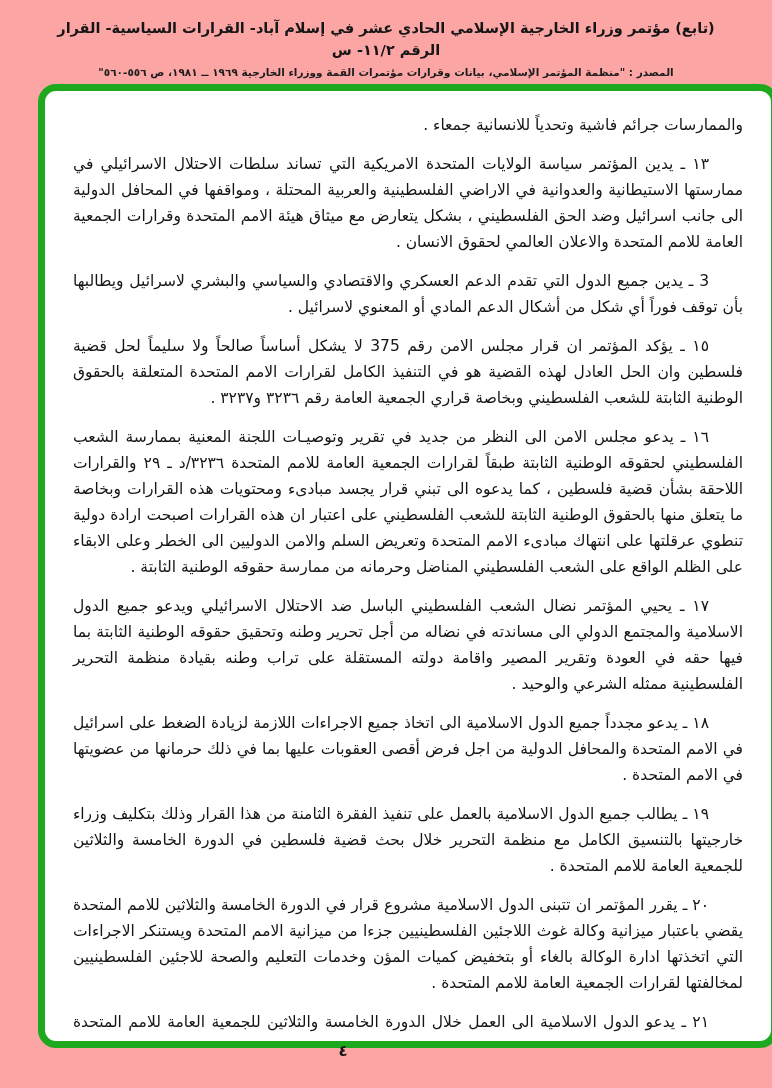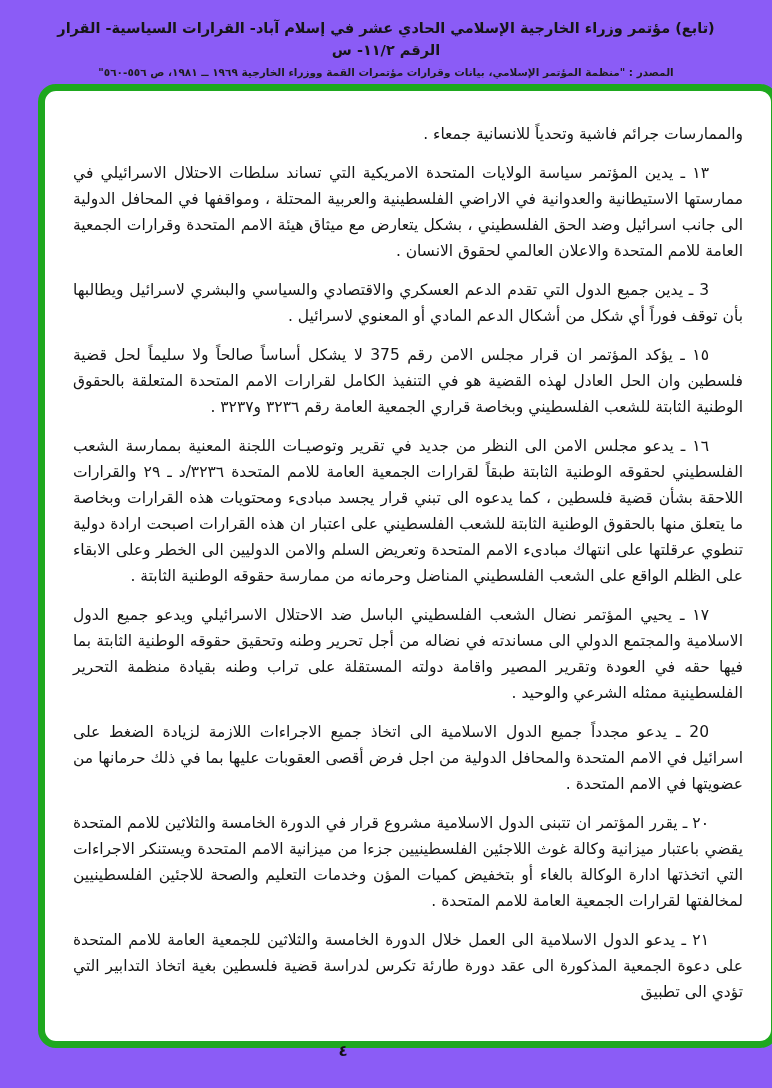--- a/index.html
+++ b/index.html
@@ -5,21 +5,21 @@
   html, body {
     margin: 0;
     padding: 0;
     background: #ffffff;
     font-family: "DejaVu Sans", sans-serif;
   }
   .page {
     position: relative;
     width: 772px;
     height: 1088px;
-    background: #8b5cf6;
+    background: #fca5a5;
     overflow: hidden;
     direction: rtl;
   }
   
   .doc-header {
     position: absolute;
     top: 18px;
     right: 0;
     left: 0;
     text-align: center;
@@ -58,21 +58,21 @@
     text-align: justify;
     font-size: 15.5px;
     line-height: 26px;
     color: #151515;
   }
   .body-text p {
     margin: 13px 0;
   }
   p.continuation {
     text-indent: 0;
-    margin-top: 20px;
+    margin-top: 11px;
     text-align: right;
   }
   p.resolution {
     text-indent: 34px; 
     margin-top: 12px;
   }
   
   .page-number {
     position: absolute;
     top: 1042px;
@@ -96,21 +96,22 @@
 
   <div class="doc-frame" style="border-color: rgb(30, 168, 30);">
     <div class="body-text">
       <p class="continuation">والممارسات جرائم فاشية وتحدياً للانسانية جمعاء .</p>
       <div id="paragraphs">
           <p class="resolution">١٣ ـ يدين المؤتمر سياسة الولايات المتحدة الامريكية التي تساند سلطات الاحتلال الاسرائيلي في ممارستها الاستيطانية والعدوانية في الاراضي الفلسطينية والعربية المحتلة ، ومواقفها في المحافل الدولية الى جانب اسرائيل وضد الحق الفلسطيني ، بشكل يتعارض مع ميثاق هيئة الامم المتحدة وقرارات الجمعية العامة للامم المتحدة والاعلان العالمي لحقوق الانسان .</p>
           <p class="resolution">3 ـ يدين جميع الدول التي تقدم الدعم العسكري والاقتصادي والسياسي والبشري لاسرائيل ويطالبها بأن توقف فوراً أي شكل من أشكال الدعم المادي أو المعنوي لاسرائيل .</p>
           <p class="resolution">١٥ ـ يؤكد المؤتمر ان قرار مجلس الامن رقم 375 لا يشكل أساساً صالحاً ولا سليماً لحل قضية فلسطين وان الحل العادل لهذه القضية هو في التنفيذ الكامل لقرارات الامم المتحدة المتعلقة بالحقوق الوطنية الثابتة للشعب الفلسطيني وبخاصة قراري الجمعية العامة رقم ٣٢٣٦ و٣٢٣٧ .</p>
           <p class="resolution">١٦ ـ يدعو مجلس الامن الى النظر من جديد في تقرير وتوصيـات اللجنة المعنية بممارسة الشعب الفلسطيني لحقوقه الوطنية الثابتة طبقاً لقرارات الجمعية العامة للامم المتحدة ٣٢٣٦/د ـ ٢٩ والقرارات اللاحقة بشأن قضية فلسطين ، كما يدعوه الى تبني قرار يجسد مبادىء ومحتويات هذه القرارات وبخاصة ما يتعلق منها بالحقوق الوطنية الثابتة للشعب الفلسطيني على اعتبار ان هذه القرارات اصبحت ارادة دولية تنطوي عرقلتها على انتهاك مبادىء الامم المتحدة وتعريض السلم والامن الدوليين الى الخطر وعلى الابقاء على الظلم الواقع على الشعب الفلسطيني المناضل وحرمانه من ممارسة حقوقه الوطنية الثابتة .</p>
           <p class="resolution">١٧ ـ يحيي المؤتمر نضال الشعب الفلسطيني الباسل ضد الاحتلال الاسرائيلي ويدعو جميع الدول الاسلامية والمجتمع الدولي الى مساندته في نضاله من أجل تحرير وطنه وتحقيق حقوقه الوطنية الثابتة بما فيها حقه في العودة وتقرير المصير واقامة دولته المستقلة على تراب وطنه بقيادة منظمة التحرير الفلسطينية ممثله الشرعي والوحيد .</p>
-          <p class="resolution">20 ـ يدعو مجدداً جميع الدول الاسلامية الى اتخاذ جميع الاجراءات اللازمة لزيادة الضغط على اسرائيل في الامم المتحدة والمحافل الدولية من اجل فرض أقصى العقوبات عليها بما في ذلك حرمانها من عضويتها في الامم المتحدة .</p>
+          <p class="resolution">١٨ ـ يدعو مجدداً جميع الدول الاسلامية الى اتخاذ جميع الاجراءات اللازمة لزيادة الضغط على اسرائيل في الامم المتحدة والمحافل الدولية من اجل فرض أقصى العقوبات عليها بما في ذلك حرمانها من عضويتها في الامم المتحدة .</p>
+          <p class="resolution">١٩ ـ يطالب جميع الدول الاسلامية بالعمل على تنفيذ الفقرة الثامنة من هذا القرار وذلك بتكليف وزراء خارجيتها بالتنسيق الكامل مع منظمة التحرير خلال بحث قضية فلسطين في الدورة الخامسة والثلاثين للجمعية العامة للامم المتحدة .</p>
           <p class="resolution">٢٠ ـ يقرر المؤتمر ان تتبنى الدول الاسلامية مشروع قرار في الدورة الخامسة والثلاثين للامم المتحدة يقضي باعتبار ميزانية وكالة غوث اللاجئين الفلسطينيين جزءا من ميزانية الامم المتحدة ويستنكر الاجراءات التي اتخذتها ادارة الوكالة بالغاء أو بتخفيض كميات المؤن وخدمات التعليم والصحة للاجئين الفلسطينيين لمخالفتها لقرارات الجمعية العامة للامم المتحدة .</p>
           <p class="resolution">٢١ ـ يدعو الدول الاسلامية الى العمل خلال الدورة الخامسة والثلاثين للجمعية العامة للامم المتحدة على دعوة الجمعية المذكورة الى عقد دورة طارئة تكرس لدراسة قضية فلسطين بغية اتخاذ التدابير التي تؤدي الى تطبيق</p>
         </div>
     </div>
   </div>
 
   <div class="page-number">٤</div>
 
 </div>
 

